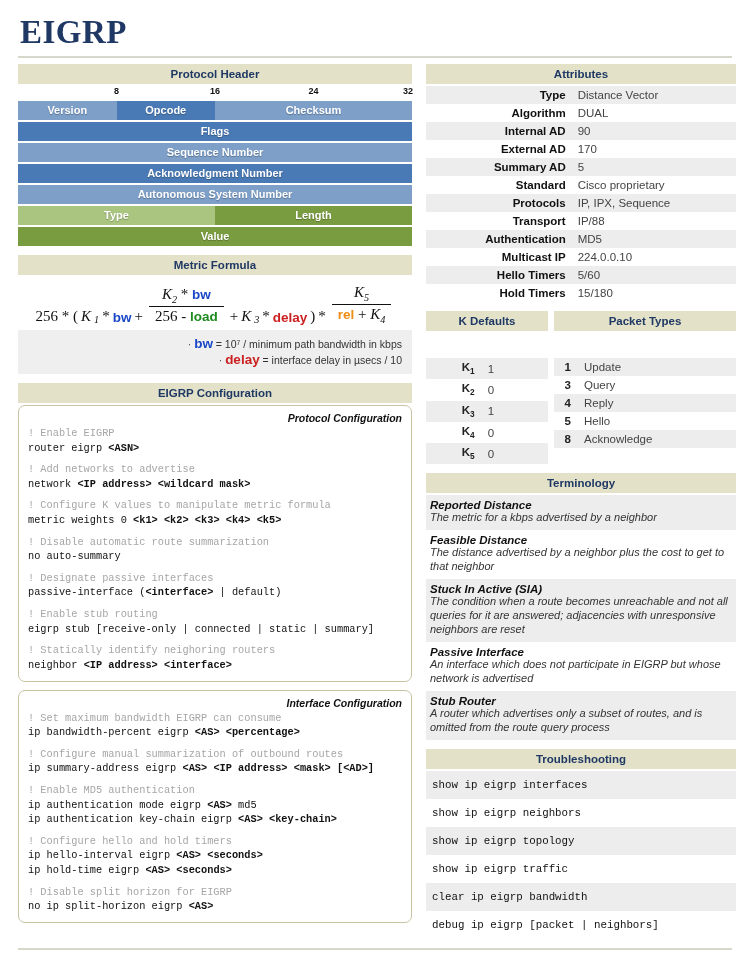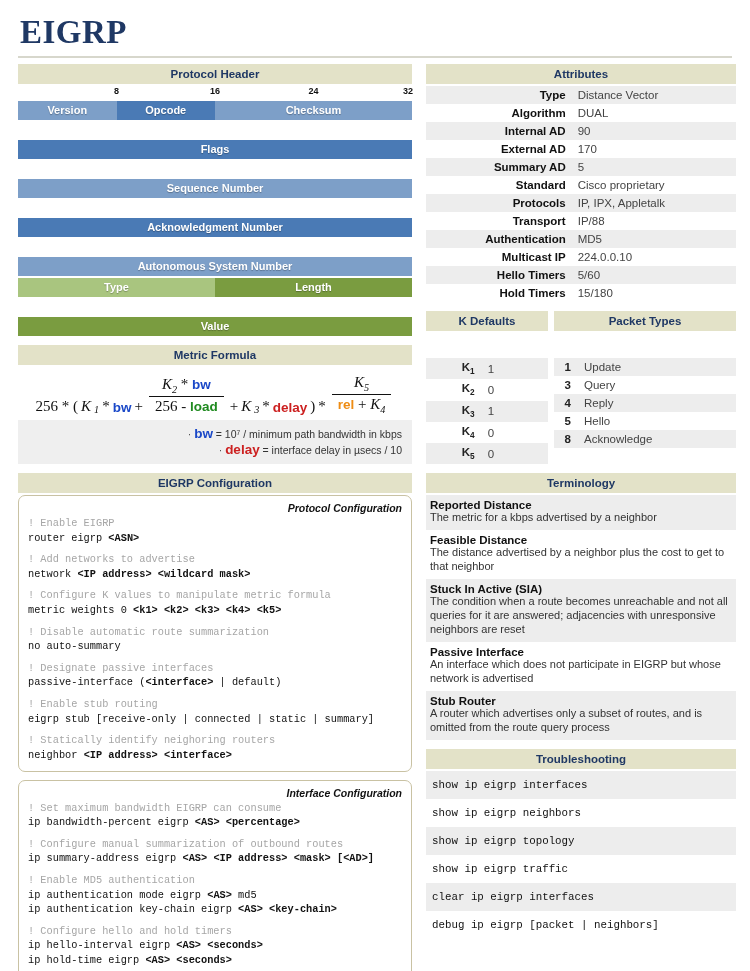--- a/index.html
+++ b/index.html
@@ -54,21 +54,21 @@
   .pkt {
     height: 19px; line-height: 19px;
     text-align: center; color: #fff;
     font-size: 11px; font-weight: bold;
     text-shadow: 0 1px 1px rgba(0,0,0,.28);
   }
   .b-light { background: #7d9fc8; }
   .b-dark  { background: #4a7ab5; }
   .g-light { background: #a9c57f; }
   .g-dark  { background: #7a9c40; }
-  .w-25 { width: 25%; } .w-50 { width: 50%; } .w-100 { width: 100%; margin-top: 18px; }
+  .w-25 { width: 25%; } .w-50 { width: 50%; } .w-100 { width: 100%; }
 
   
   .formula-wrap {
     text-align: center;
     padding: 7px 0 5px 0;
     font-family: "Liberation Serif", serif;
     font-size: 15px;
     color: #111;
   }
   .fline { display: inline-flex; align-items: flex-end; justify-content: center; gap: 3px; }
@@ -122,21 +122,21 @@
   .minitable { width: 100%; border-collapse: collapse; margin-top: 27px; }
   .minitable tr.odd  { background: #ededed; }
   .minitable tr.even { background: #ffffff; }
   .minitable td { padding: 3px 5px; font-size: 11.5px; }
   .minitable td.lbl { text-align: right; font-weight: bold; width: 44%; white-space: nowrap; }
   .minitable td.val { text-align: left; color: #444; padding-left: 8px; }
   .minitable td.num { text-align: right; font-weight: bold; width: 22px; }
   .ksub { font-size: 0.72em; vertical-align: sub; }
 
   
-  .term { padding: 4px 4px 5px 4px; }
+  .term { padding: 4px 4px 5px 4px; font-style: italic; }
   .term.odd  { background: #ededed; }
   .term.even { background: #ffffff; }
   .term .t { font-size: 11.5px; font-weight: bold; color: #111; }
   .term .d { font-size: 11px; color: #333; line-height: 1.27; margin-top: 0px; }
 
   
   .tsrow {
     font-family: "Liberation Mono", monospace;
     font-size: 10.8px; color: #111;
     padding: 8px 6px;
@@ -266,21 +266,21 @@
             <tr class="odd">
               <td class="k">Summary AD</td>
               <td class="v">5</td>
             </tr>
             <tr class="even">
               <td class="k">Standard</td>
               <td class="v">Cisco proprietary</td>
             </tr>
             <tr class="odd">
               <td class="k">Protocols</td>
-              <td class="v">IP, IPX, Appletalk</td>
+              <td class="v">IP, IPX, Sequence</td>
             </tr>
             <tr class="even">
               <td class="k">Transport</td>
               <td class="v">IP/88</td>
             </tr>
             <tr class="odd">
               <td class="k">Authentication</td>
               <td class="v">MD5</td>
             </tr>
             <tr class="even">
@@ -378,21 +378,21 @@
             <div class="d">A router which advertises only a subset of routes, and is omitted from the route query process</div>
           </div>
         </div>
 
       <div class="sec-head sp">Troubleshooting</div>
       <div id="ts-body">
           <div class="tsrow odd">show ip eigrp interfaces</div>
           <div class="tsrow even">show ip eigrp neighbors</div>
           <div class="tsrow odd">show ip eigrp topology</div>
           <div class="tsrow even">show ip eigrp traffic</div>
-          <div class="tsrow odd">clear ip eigrp interfaces</div>
+          <div class="tsrow odd">clear ip eigrp bandwidth</div>
           <div class="tsrow even">debug ip eigrp [packet | neighbors]</div>
         </div>
 
     </div>
   </div>
 </div>
 
 <div class="foot-rule"></div>
 
 </body></html>

